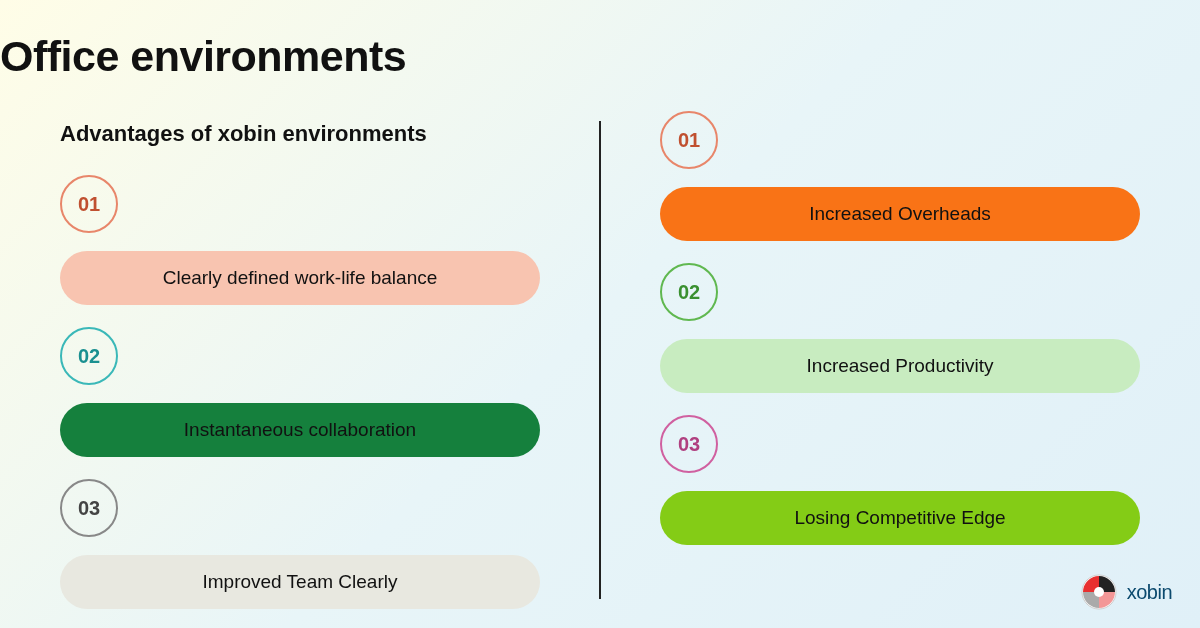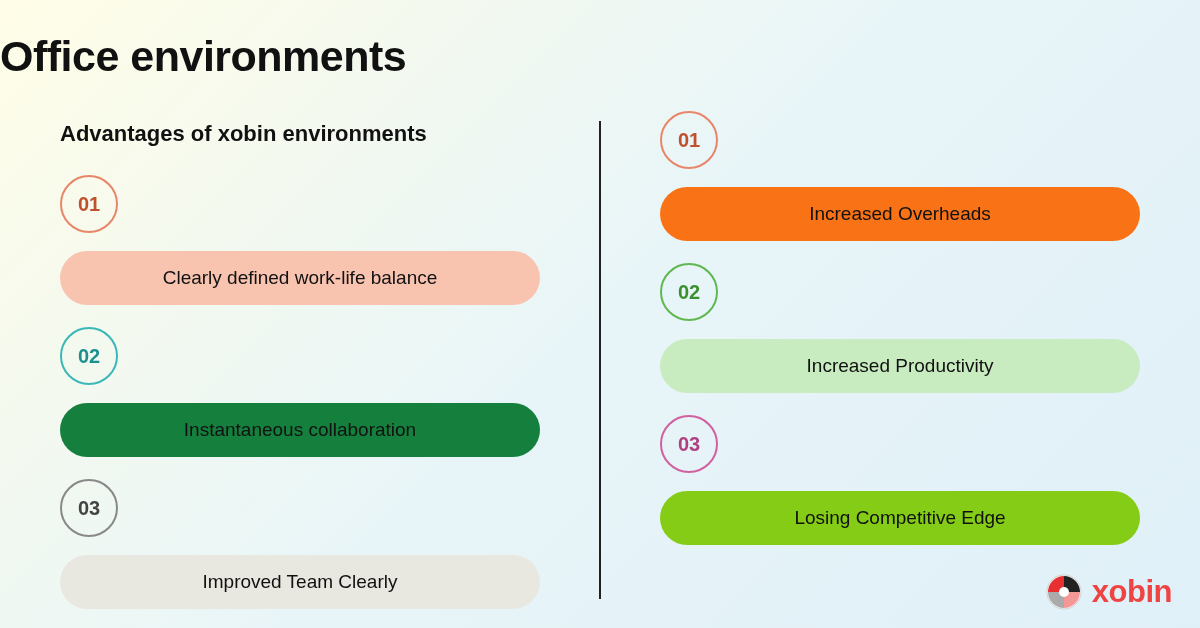--- a/index.html
+++ b/index.html
@@ -116,23 +116,23 @@
       align-items: center;
       gap: 10px;
     }
 
     .xobin-icon {
       width: 36px;
       height: 36px;
     }
 
     .xobin-text {
-      font-size: 31px;
-      font-weight: 700;
-      color: #ef4444;
+      font-size: 20px;
+      font-weight: 400;
+      color: #0c4a6e;
       letter-spacing: -0.5px;
     }
   </style>
 </head>
 <body>
 
 <h1 class="page-title">Office environments</h1>
 
 <div class="content-area">
   <div class="divider"></div>

